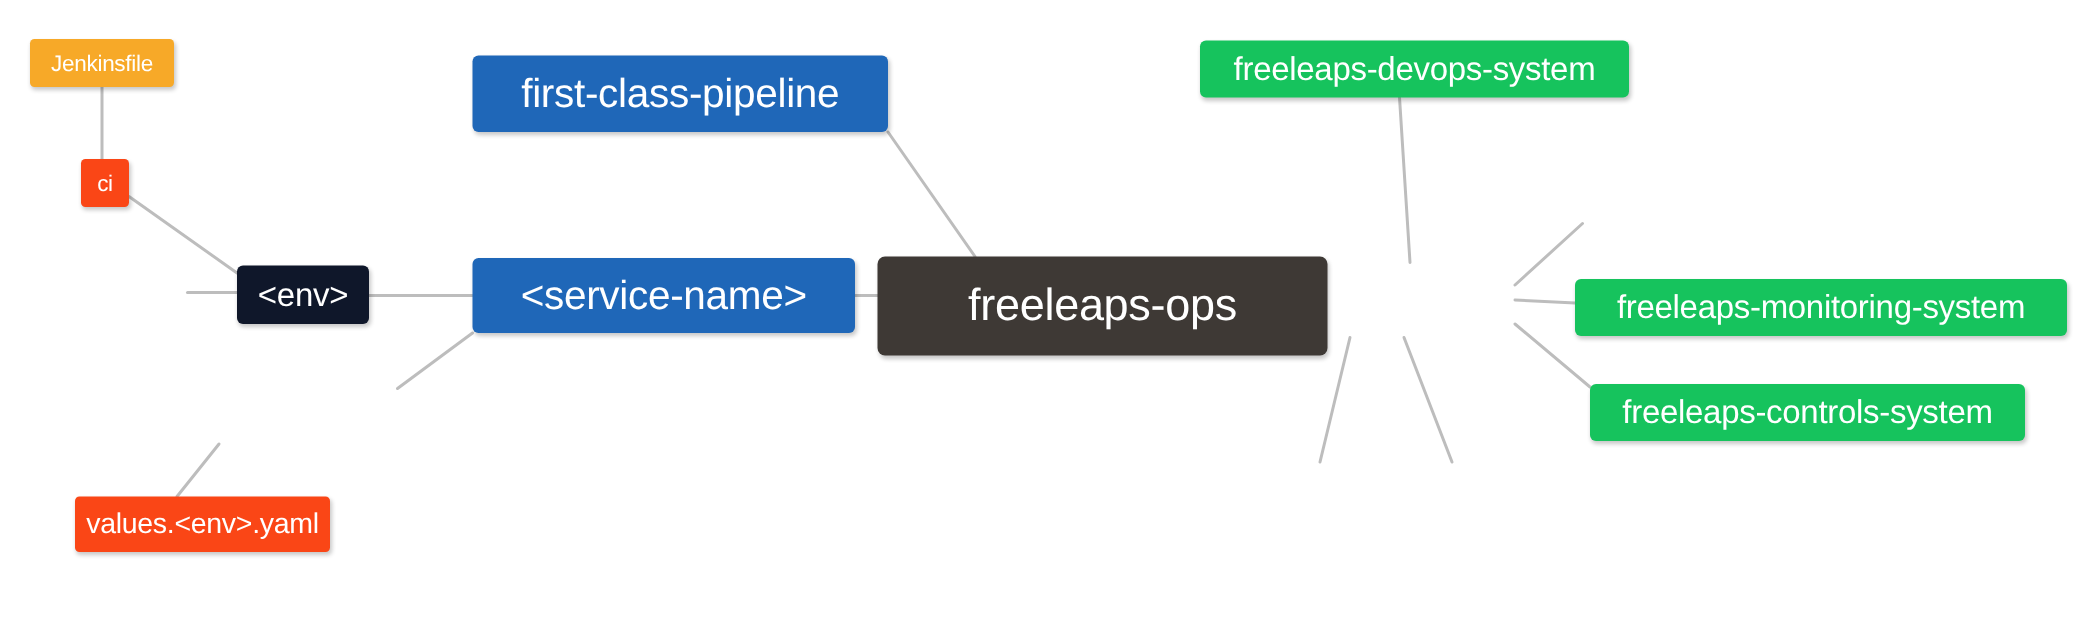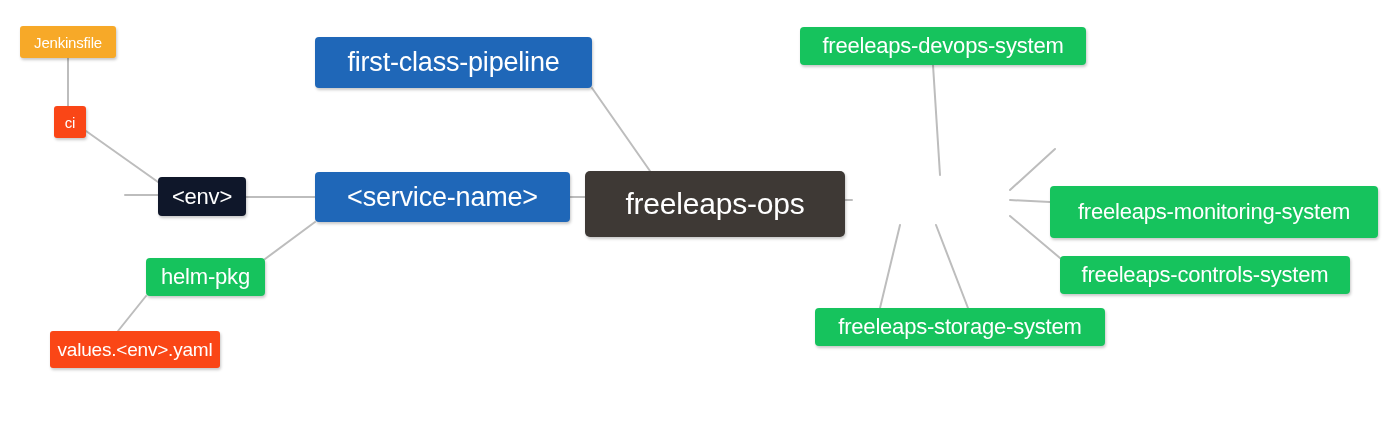--- a/index.html
+++ b/index.html
@@ -56,25 +56,23 @@
       <path d="M 158 195 L 125 195" stroke="#bdbdbd" stroke-width="2" fill="none" stroke-linecap="round"></path>
       <path d="M 68 106 L 68 58" stroke="#bdbdbd" stroke-width="2" fill="none" stroke-linecap="round"></path>
       <path d="M 146 296 L 118 331" stroke="#bdbdbd" stroke-width="2" fill="none" stroke-linecap="round"></path>
       <path d="M 940 175 L 933 65" stroke="#bdbdbd" stroke-width="2" fill="none" stroke-linecap="round"></path>
       <path d="M 1010 190 L 1055 149" stroke="#bdbdbd" stroke-width="2" fill="none" stroke-linecap="round"></path>
       <path d="M 1010 200 L 1050 202" stroke="#bdbdbd" stroke-width="2" fill="none" stroke-linecap="round"></path>
       <path d="M 1010 216 L 1060 258" stroke="#bdbdbd" stroke-width="2" fill="none" stroke-linecap="round"></path>
       <path d="M 936 225 L 968 308" stroke="#bdbdbd" stroke-width="2" fill="none" stroke-linecap="round"></path>
       <path d="M 900 225 L 880 308" stroke="#bdbdbd" stroke-width="2" fill="none" stroke-linecap="round"></path>
     </svg>
-<div class="node lvl-root" style="left: 585px; top: 171px; width: 260px; height: 66px; background: rgb(62, 57, 53); font-size: 30px;">freeleaps-ops</div>
+<div class="node lvl-root" style="left: 585px; top: 171px; width: 300px; height: 66px; background: rgb(62, 57, 53); font-size: 30px;">freeleaps-ops</div>
     <div class="node lvl-1" style="left: 315px; top: 37px; width: 277px; height: 51px; background: rgb(31, 103, 184); font-size: 27px;">first-class-pipeline</div>
     <div class="node lvl-1" style="left: 315px; top: 172px; width: 255px; height: 50px; background: rgb(31, 103, 184); font-size: 27px;">&lt;service-name&gt;</div>
     <div class="node lvl-2" style="left: 158px; top: 177px; width: 88px; height: 39px; background: #0f172a; font-size: 22px;">&lt;env&gt;</div>
-    <div class="node lvl-2" style="left: 146px; top: 258px; width: 119px; height: 38px; background: rgb(22, 195, 93); font-size: 22px;">helm-pkg</div>
     <div class="node lvl-3" style="left: 54px; top: 106px; width: 32px; height: 32px; background: rgb(250, 70, 22); font-size: 15px;">ci</div>
     <div class="node lvl-3" style="left: 20px; top: 26px; width: 96px; height: 32px; background: rgb(247, 169, 40); font-size: 15px;">Jenkinsfile</div>
     <div class="node lvl-3" style="left: 10px; top: 331px; width: 170px; height: 37px; background: rgb(250, 70, 22); font-size: 19px; margin-left: 40px;">values.&lt;env&gt;.yaml</div>
     <div class="node lvl-2" style="left: 800px; top: 27px; width: 286px; height: 38px; background: rgb(22, 195, 93); font-size: 22px; text-align: center;">freeleaps-devops-system</div>
-    <div class="node lvl-2" style="left: 1050px; top: 186px; width: 328px; height: 52px; background: rgb(22, 195, 93); font-size: 22px;">freeleaps-monitoring-system</div>
+    <div class="node lvl-2" style="left: 1050px; top: 186px; width: 328px; height: 38px; background: rgb(22, 195, 93); font-size: 22px;">freeleaps-monitoring-system</div>
     <div class="node lvl-2" style="left: 1060px; top: 256px; width: 290px; height: 38px; background: rgb(22, 195, 93); font-size: 22px;">freeleaps-controls-system</div>
-    <div class="node lvl-2" style="left: 815px; top: 308px; width: 290px; height: 38px; background: rgb(22, 195, 93); font-size: 22px;">freeleaps-storage-system</div>
   </div>
 
 </body></html>

